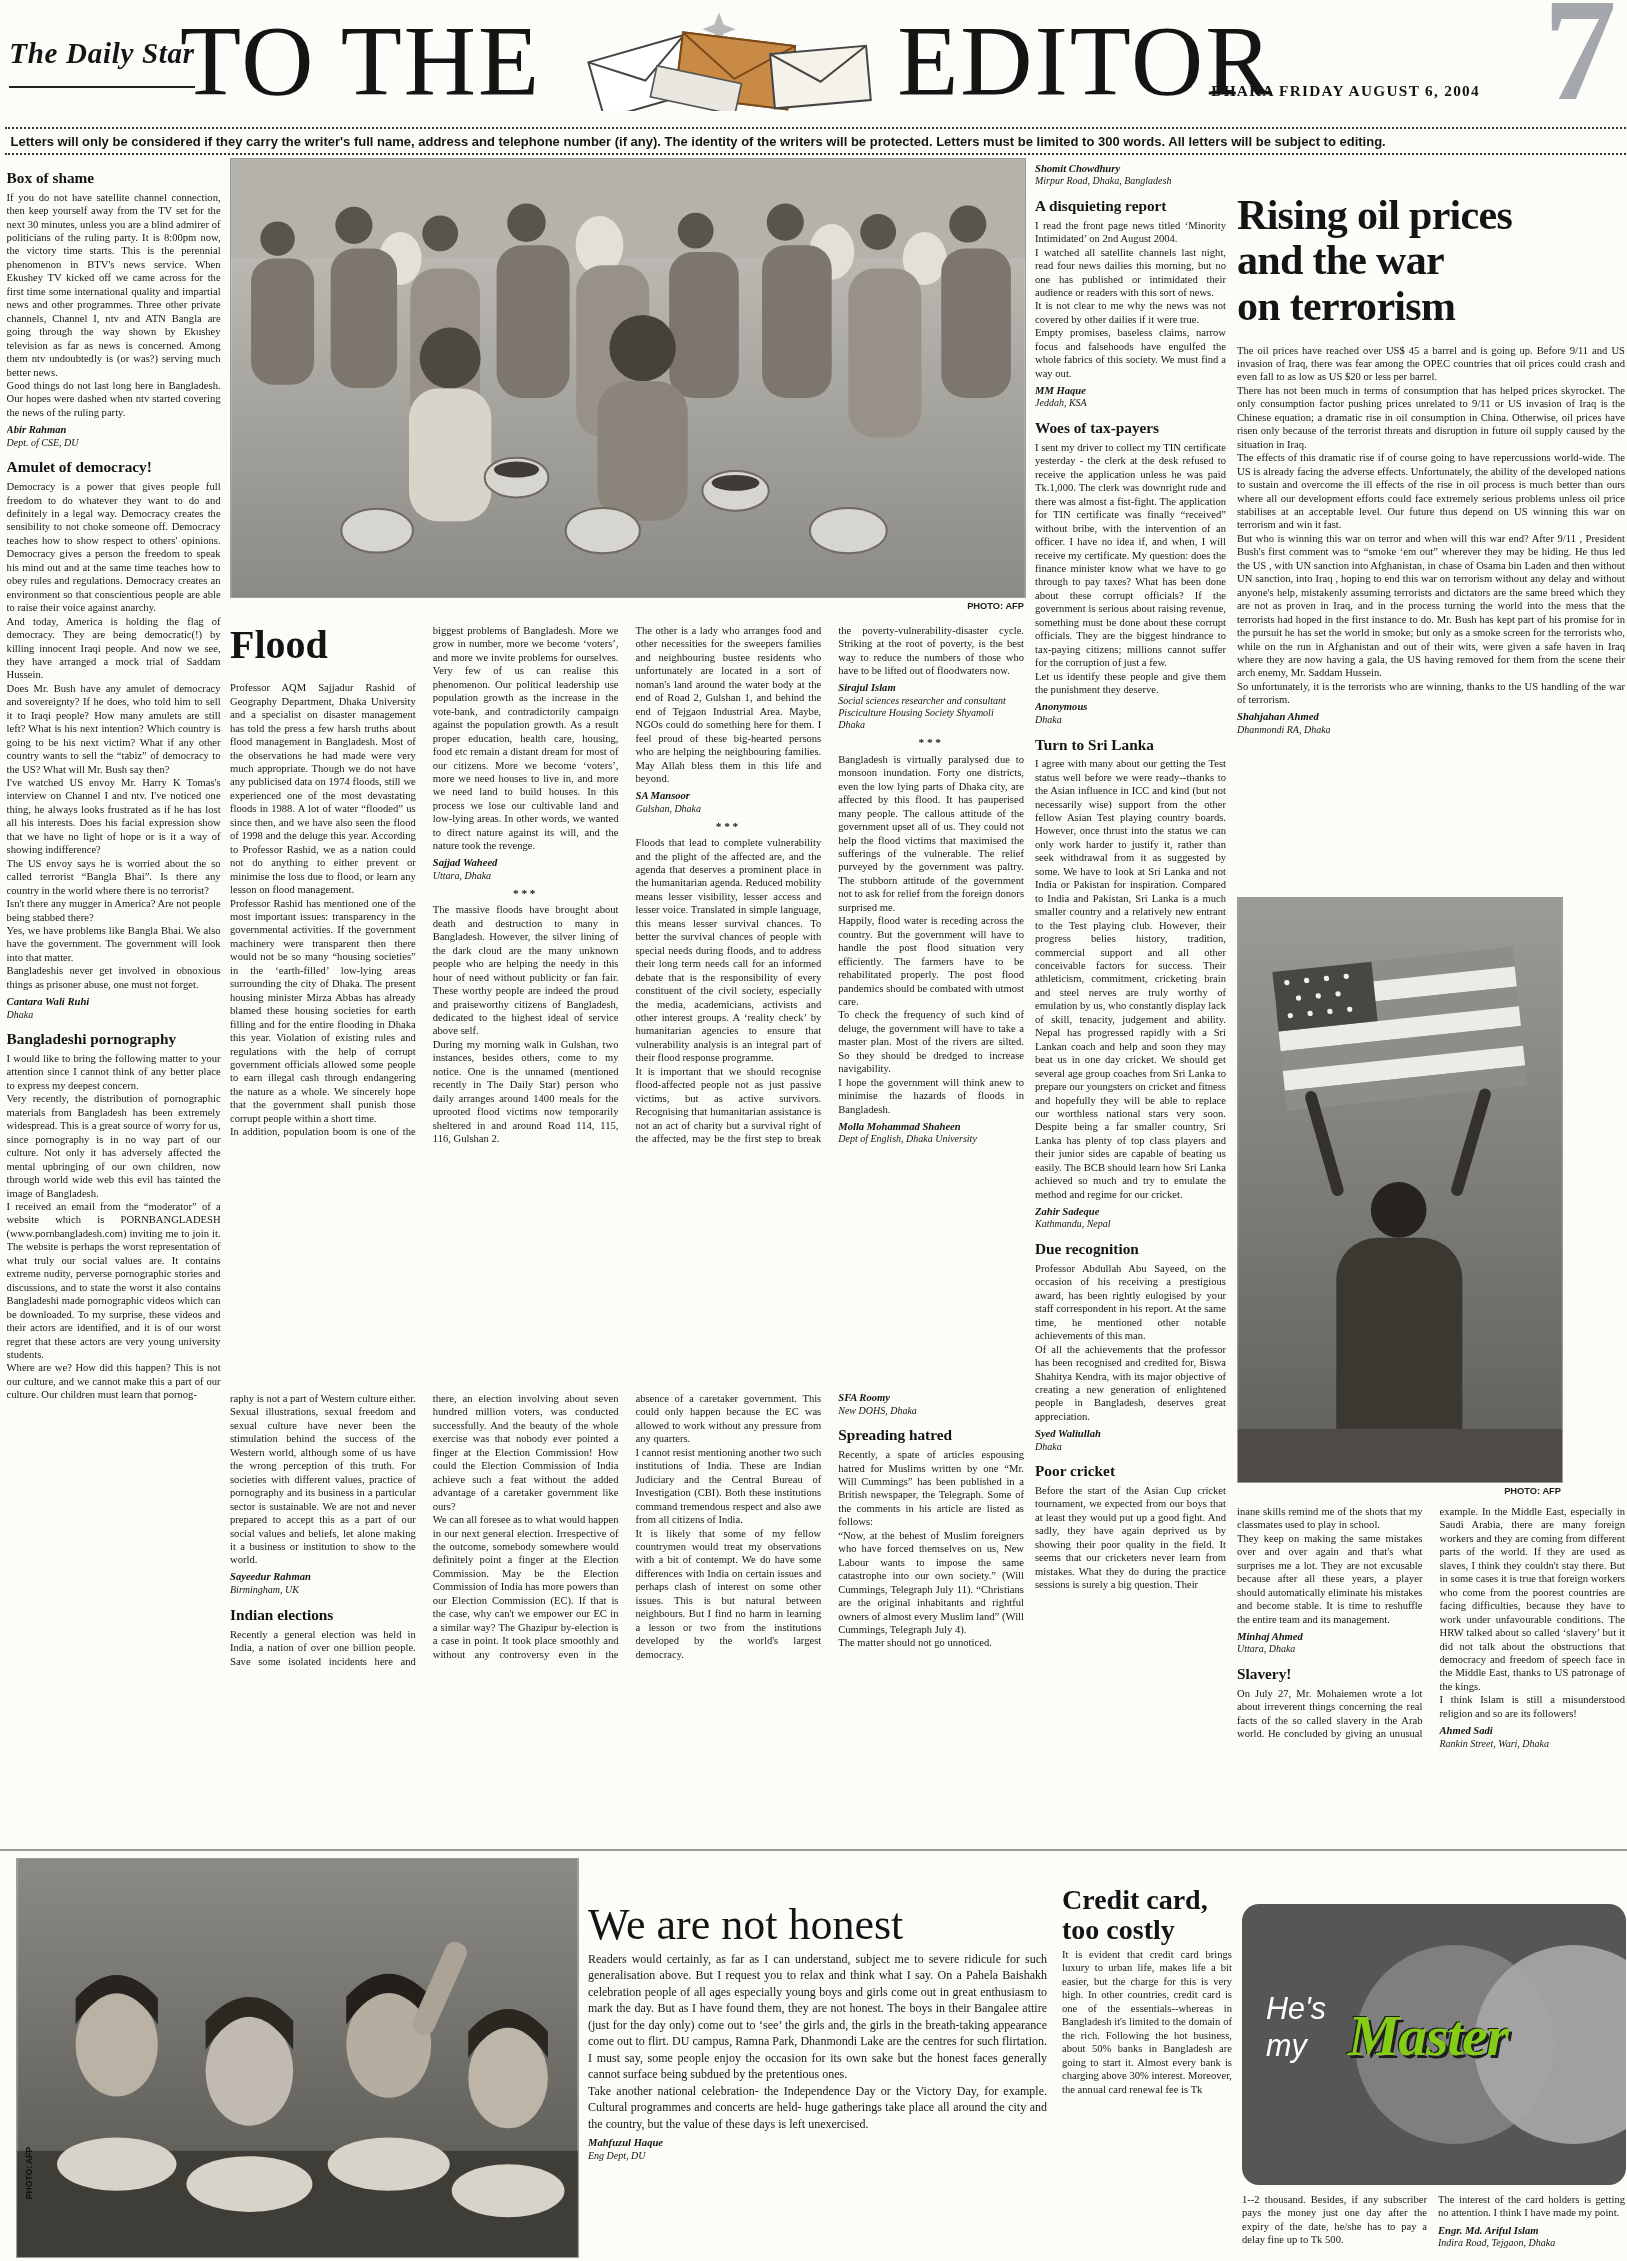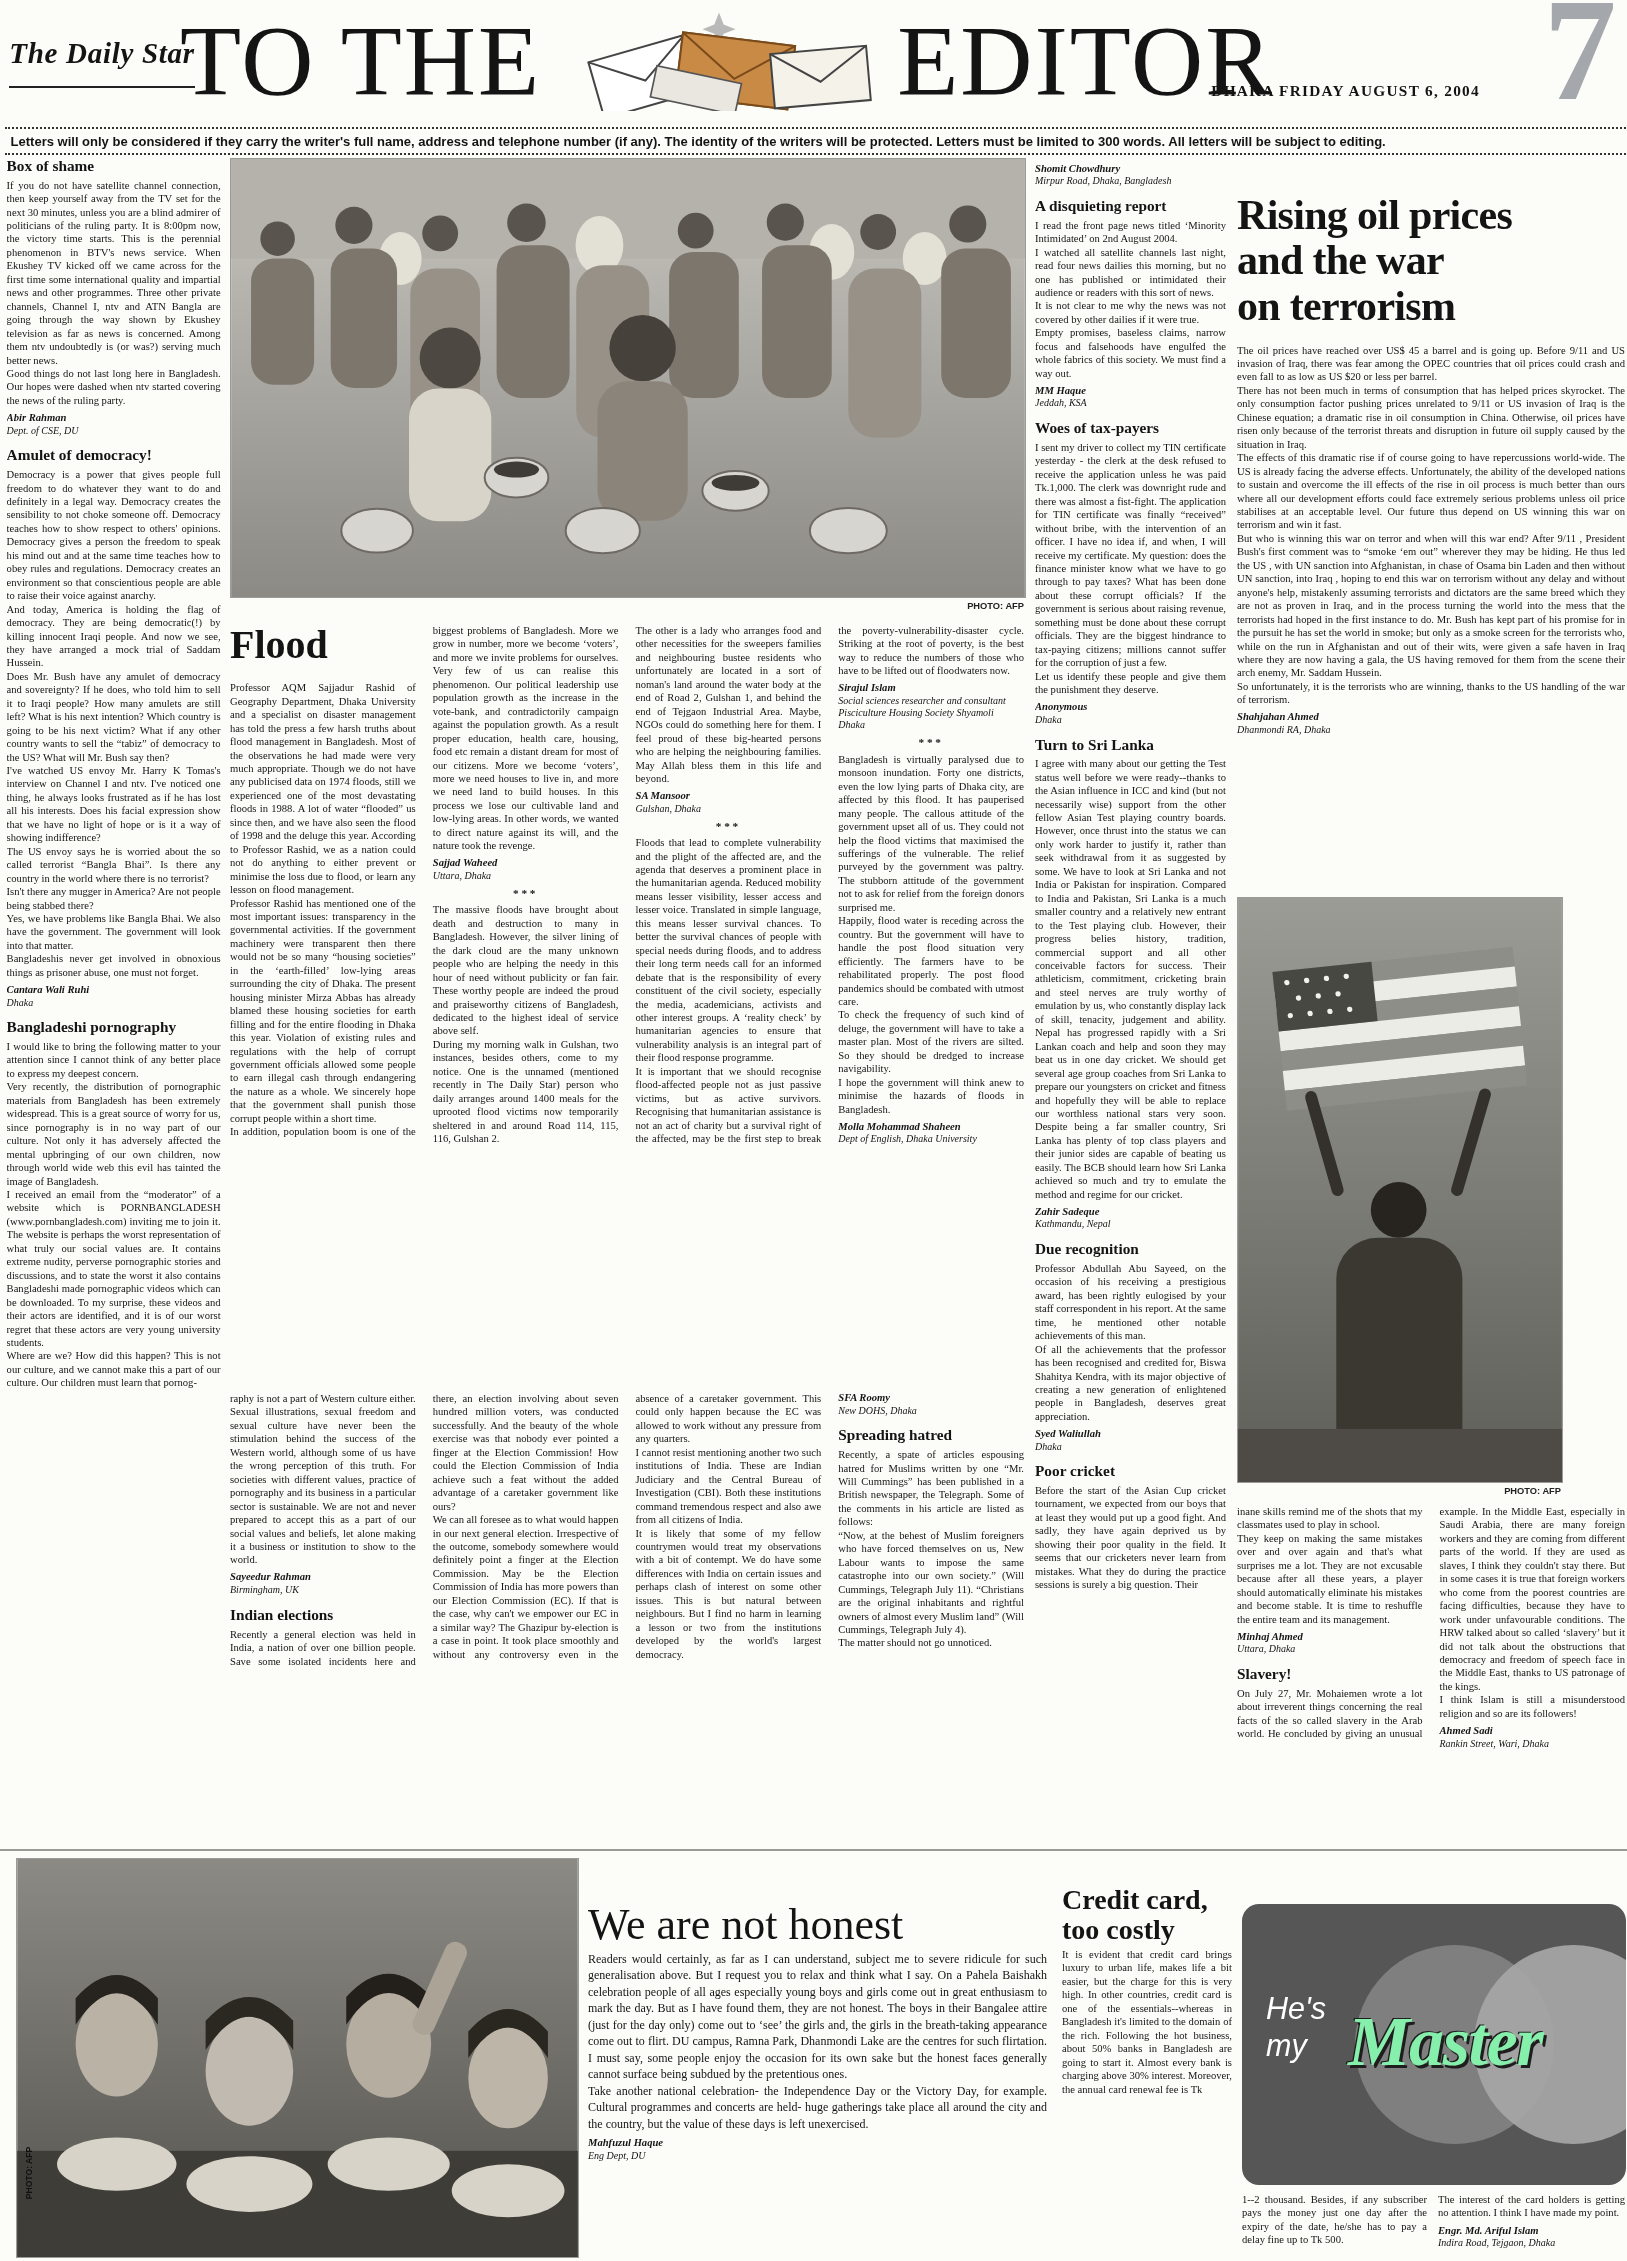--- a/index.html
+++ b/index.html
@@ -17,21 +17,21 @@
   .tte{font-size:100px;line-height:1;letter-spacing:2px;white-space:nowrap}
   .dateline{position:absolute;right:147px;top:82px;font-size:15.3px;font-weight:bold;letter-spacing:1.3px}
   .pagenum{position:absolute;right:10.6px;top:-22.6px;font-size:146px;font-weight:bold;color:#a4a8ac;line-height:1}
   .noticebar{position:absolute;left:5.3px;top:127px;width:1617px;border-top:2.7px dotted #333;
              border-bottom:2.7px dotted #333;padding:4.6px 5.3px;font-family:"Liberation Sans",sans-serif;
              font-weight:bold;font-size:13px}
 
   
   .jt{font-size:10.6px;line-height:1.27;text-align:justify;white-space:pre-line}
   .lt-title{font-size:15.3px;font-weight:bold;line-height:1.05;margin:10.6px 0 4.6px;font-family:"Liberation Serif",serif}
-  .first{margin-top:0}
+  .first{margin-top:12px}
   .sig{margin:4.6px 0 2.7px}
   .nm{font-weight:bold;font-style:italic;font-size:10.6px;line-height:1.2}
   .loc{font-style:italic;font-size:10px;line-height:1.22;white-space:pre-line}
   .sep{text-align:center;font-weight:bold;font-size:11.3px;margin:4.6px 0;letter-spacing:2.7px}
   .caption{font-family:"Liberation Sans",sans-serif;font-weight:bold;font-size:9.3px;text-align:right;
            margin-top:2.7px;color:#222}
 
   
   .col-left{left:6.6px;top:158px;width:214px;height:1684px;overflow:hidden}
   .photo-main{left:230px;top:158px;width:794px}
@@ -60,21 +60,21 @@
   .cc-title{font-size:28px;font-weight:bold;line-height:1.05;margin-bottom:4px;white-space:pre-line}
   .cc-cont1{left:1242px;top:2193px;width:185px}
   .cc-cont2{left:1438px;top:2193px;width:187px}
 
   
   .ad{left:1242px;top:1904px;width:384px;height:281px;background:#565656;border-radius:17px;overflow:hidden}
   .hesmy{position:absolute;left:24px;top:86px;color:#fff;font-style:italic;font-size:30.5px;line-height:1.2;
          white-space:pre-line;font-family:"Liberation Sans",sans-serif}
   .mc-c1{position:absolute;left:113px;top:41px;width:199px;height:199px;border-radius:50%;background:#7f7f7f}
   .mc-c2{position:absolute;left:232px;top:41px;width:199px;height:199px;border-radius:50%;background:#a6a6a6;opacity:.92}
-  .master{position:absolute;left:106px;top:98px;font-size:70px;font-style:italic;font-weight:bold;color:#86efac;
+  .master{position:absolute;left:106px;top:98px;font-size:58px;font-style:italic;font-weight:bold;color:#84cc16;
           text-shadow:2.7px 2.7px 0 #1e1e1e,-1.3px -1.3px 0 #1e1e1e;letter-spacing:-1.3px}
 </style>
 </head>
 <body>
 
 <div class="page">
 
   <header class="masthead">
     <div class="logo">The Daily Star</div>
     <div class="mast-center">

